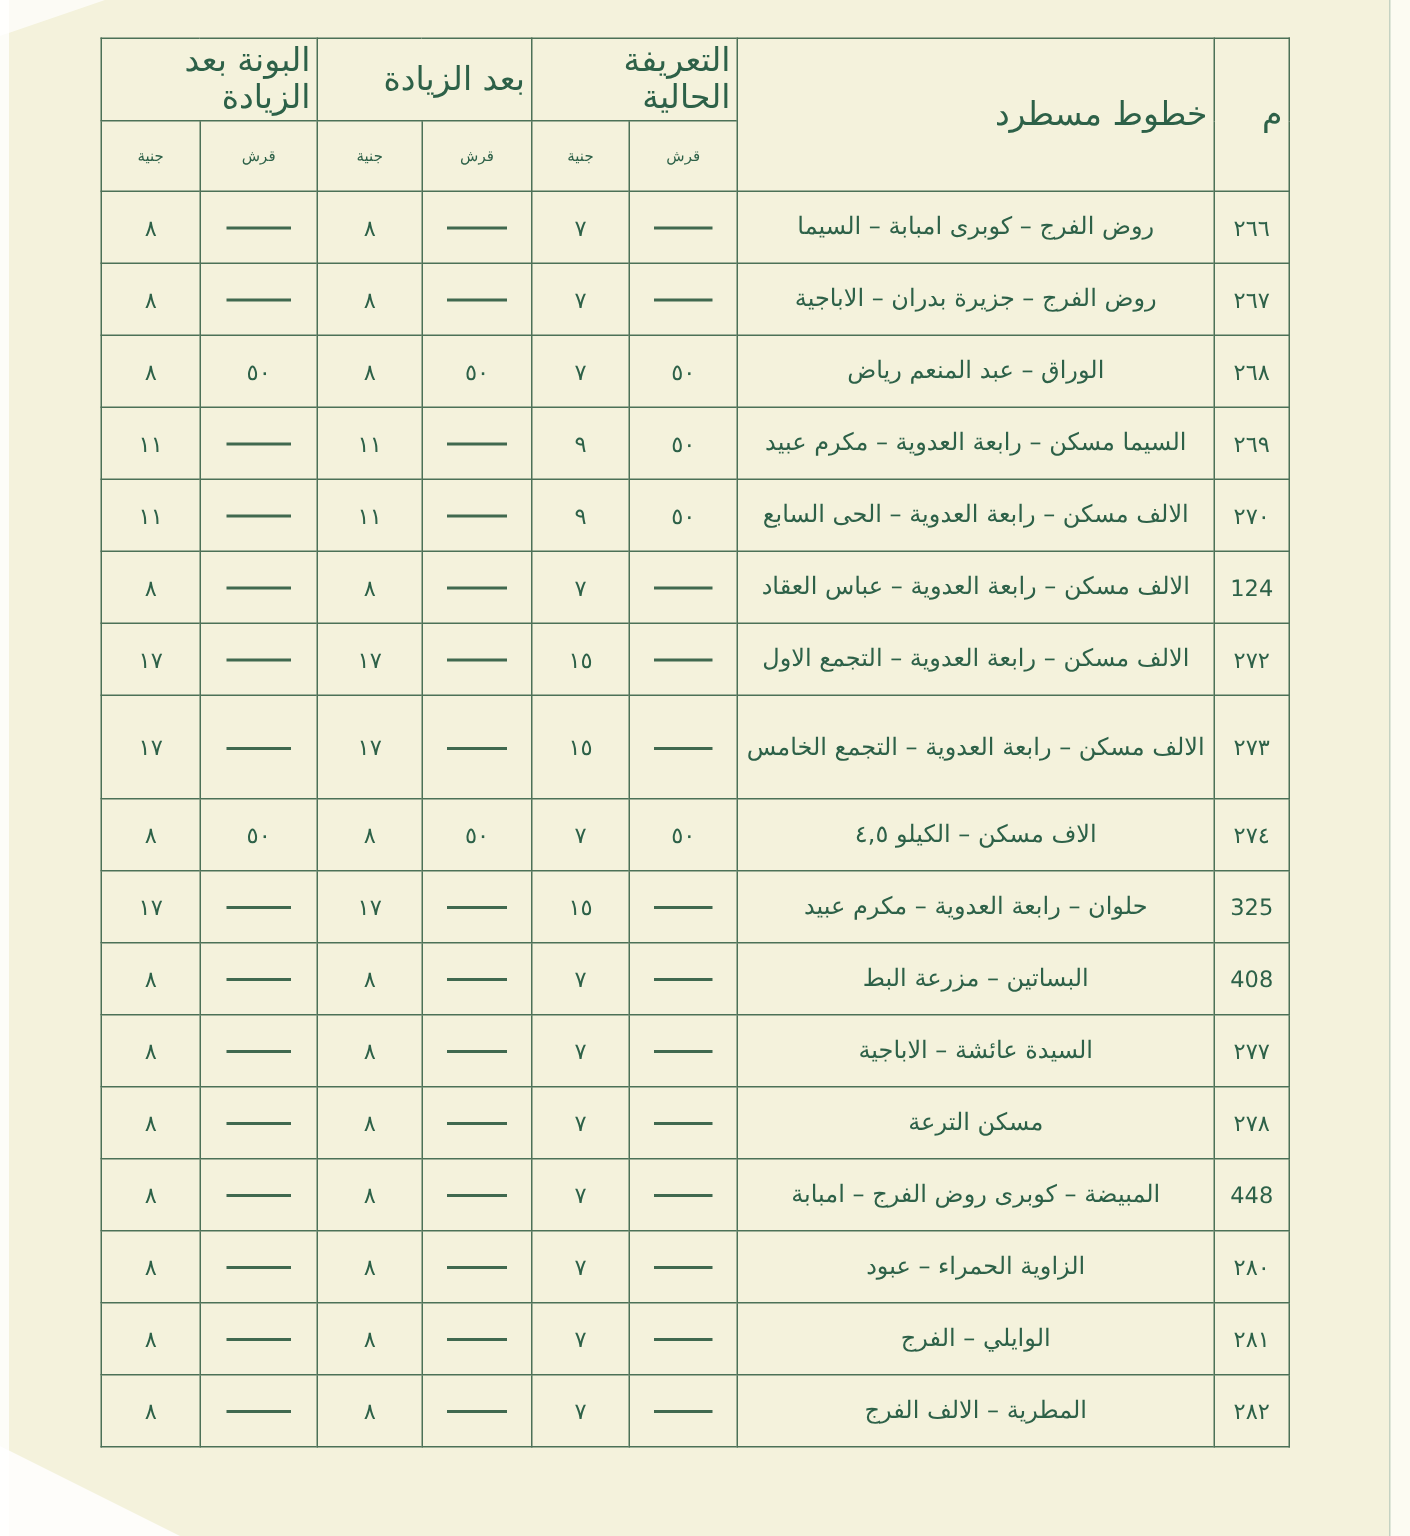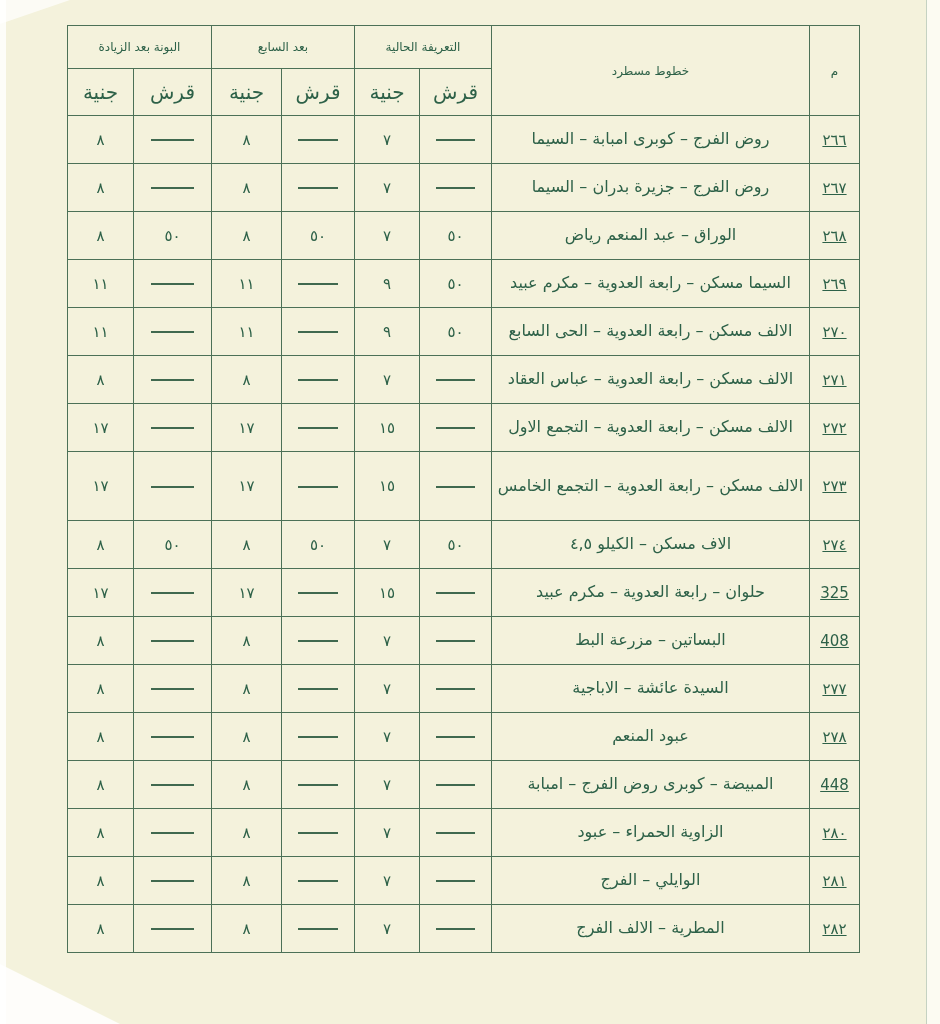--- a/index.html
+++ b/index.html
@@ -38,27 +38,27 @@
     width: 792px;
     color: #2d6148;
   }
   table.fares td, table.fares th {
     border: 1.6px solid #4c7157;
     text-align: center; vertical-align: middle;
     padding: 2px 4px;
     font-weight: normal;
     overflow: hidden;
   }
-  thead tr.group-row th { height: 38px; font-size: 12px; }
-  thead tr.sub-row th   { height: 42px; font-size: 20px; }
+  thead tr.group-row th { height: 38px; font-size: 22px; text-align: right; }
+  thead tr.sub-row th   { height: 42px; font-size: 10px; }
   th.col-index { font-size: 17px; }
   th.col-routes { font-size: 17px; letter-spacing: 0.5px; }
   tbody td { height: 43px; }
   tbody tr.tall td { height: 64px; }
-  td.c-no  { font-size: 15px; text-decoration: underline; }
+  td.c-no  { font-size: 15px; }
   td.c-route { font-size: 16px; line-height: 1.55; padding: 2px 10px; }
   td.c-val { font-size: 15px; }
   .dash {
     display: inline-block; width: 62%; height: 0;
     border-top: 2.6px solid #40694f;
     vertical-align: middle;
   }
 </style>
 </head>
 <body>
@@ -76,21 +76,21 @@
       <col style="width:73px">
       <col style="width:70px">
       <col style="width:78px">
       <col style="width:66px">
     </colgroup>
     <thead>
       <tr class="group-row">
         <th class="col-index" rowspan="2">م</th>
         <th class="col-routes" rowspan="2">خطوط مسطرد</th>
         <th colspan="2">التعريفة الحالية</th>
-        <th colspan="2">بعد السابع</th>
+        <th colspan="2">بعد الزيادة</th>
         <th colspan="2">البونة بعد الزيادة</th>
       </tr>
       <tr class="sub-row">
         <th>قرش</th>
         <th>جنية</th>
         <th>قرش</th>
         <th>جنية</th>
         <th>قرش</th>
         <th>جنية</th>
       </tr>
@@ -101,21 +101,21 @@
     <td class="c-route">روض الفرج – كوبرى امبابة – السيما</td>
     <td class="c-val"><span class="dash"></span></td>
     <td class="c-val">٧</td>
     <td class="c-val"><span class="dash"></span></td>
     <td class="c-val">٨</td>
     <td class="c-val"><span class="dash"></span></td>
     <td class="c-val">٨</td>
   </tr>
         <tr>
     <td class="c-no">٢٦٧</td>
-    <td class="c-route">روض الفرج – جزيرة بدران – السيما</td>
+    <td class="c-route">روض الفرج – جزيرة بدران – الاباجية</td>
     <td class="c-val"><span class="dash"></span></td>
     <td class="c-val">٧</td>
     <td class="c-val"><span class="dash"></span></td>
     <td class="c-val">٨</td>
     <td class="c-val"><span class="dash"></span></td>
     <td class="c-val">٨</td>
   </tr>
         <tr>
     <td class="c-no">٢٦٨</td>
     <td class="c-route">الوراق – عبد المنعم رياض</td>
@@ -140,21 +140,21 @@
     <td class="c-no">٢٧٠</td>
     <td class="c-route">الالف مسكن – رابعة العدوية – الحى السابع</td>
     <td class="c-val">٥٠</td>
     <td class="c-val">٩</td>
     <td class="c-val"><span class="dash"></span></td>
     <td class="c-val">١١</td>
     <td class="c-val"><span class="dash"></span></td>
     <td class="c-val">١١</td>
   </tr>
         <tr>
-    <td class="c-no">٢٧١</td>
+    <td class="c-no">124</td>
     <td class="c-route">الالف مسكن – رابعة العدوية – عباس العقاد</td>
     <td class="c-val"><span class="dash"></span></td>
     <td class="c-val">٧</td>
     <td class="c-val"><span class="dash"></span></td>
     <td class="c-val">٨</td>
     <td class="c-val"><span class="dash"></span></td>
     <td class="c-val">٨</td>
   </tr>
         <tr>
     <td class="c-no">٢٧٢</td>
@@ -211,21 +211,21 @@
     <td class="c-route">السيدة عائشة – الاباجية</td>
     <td class="c-val"><span class="dash"></span></td>
     <td class="c-val">٧</td>
     <td class="c-val"><span class="dash"></span></td>
     <td class="c-val">٨</td>
     <td class="c-val"><span class="dash"></span></td>
     <td class="c-val">٨</td>
   </tr>
         <tr>
     <td class="c-no">٢٧٨</td>
-    <td class="c-route">عبود المنعم</td>
+    <td class="c-route">مسكن الترعة</td>
     <td class="c-val"><span class="dash"></span></td>
     <td class="c-val">٧</td>
     <td class="c-val"><span class="dash"></span></td>
     <td class="c-val">٨</td>
     <td class="c-val"><span class="dash"></span></td>
     <td class="c-val">٨</td>
   </tr>
         <tr>
     <td class="c-no">448</td>
     <td class="c-route">المبيضة – كوبرى روض الفرج – امبابة</td>

